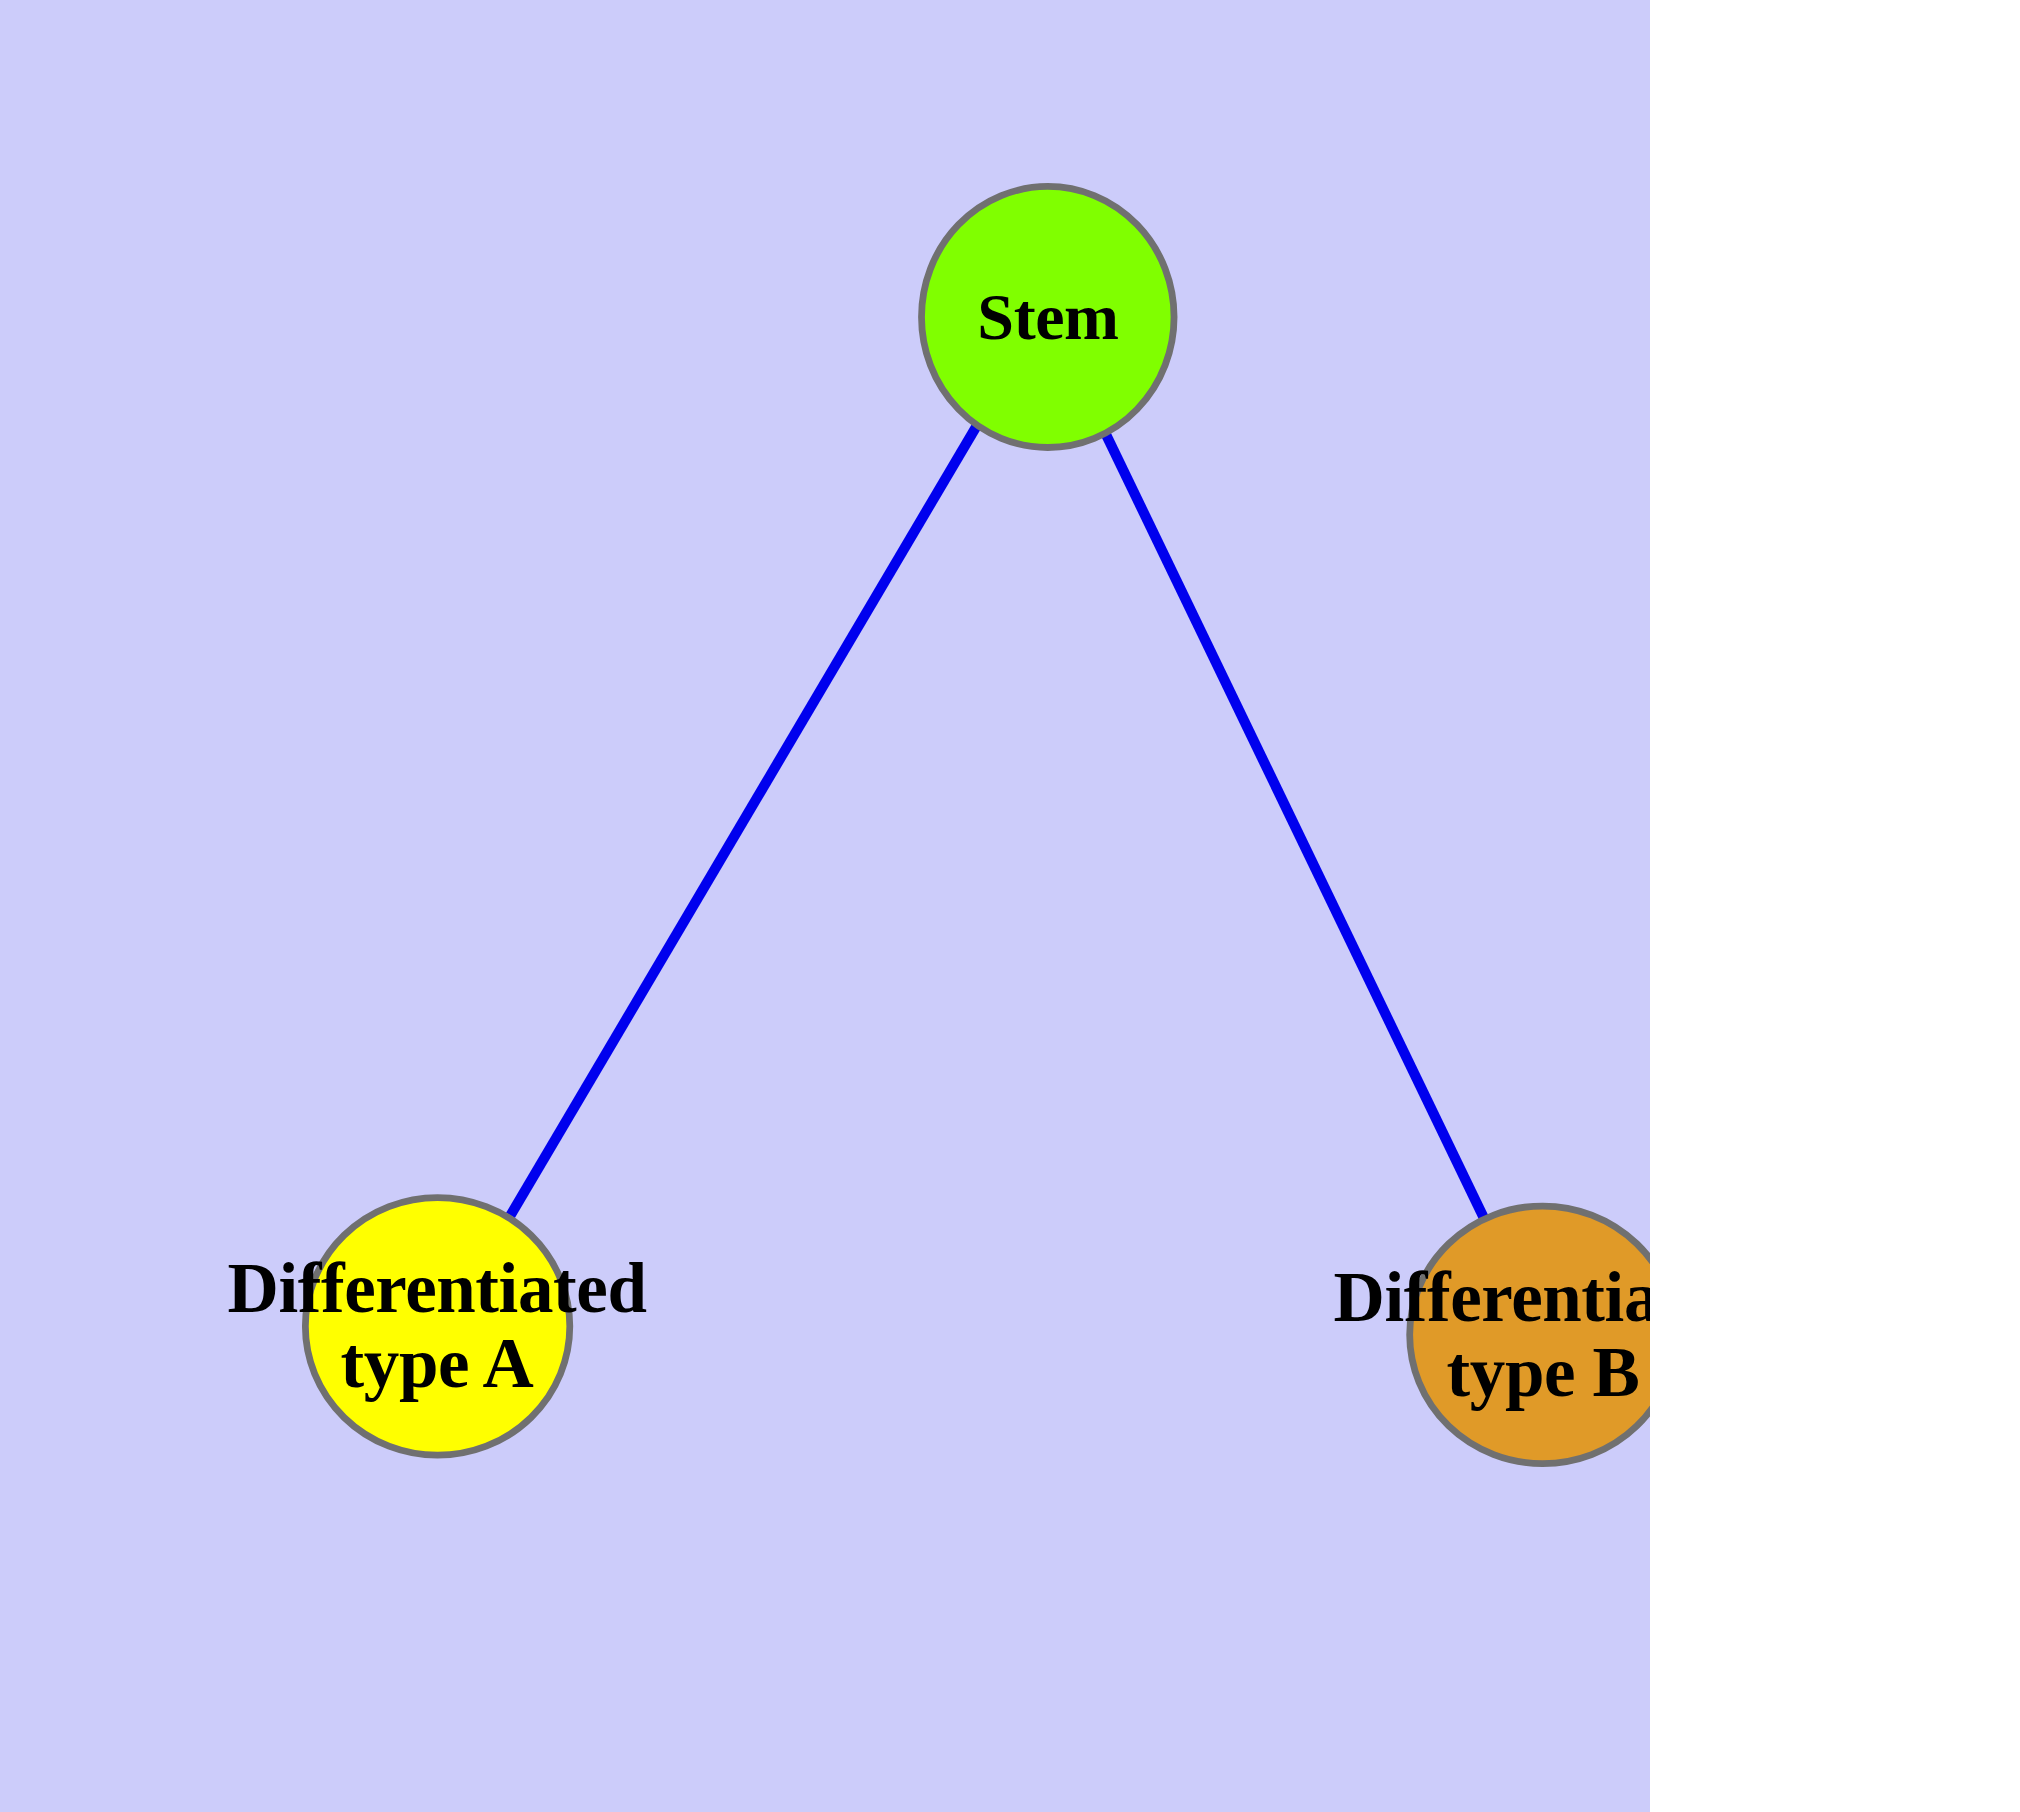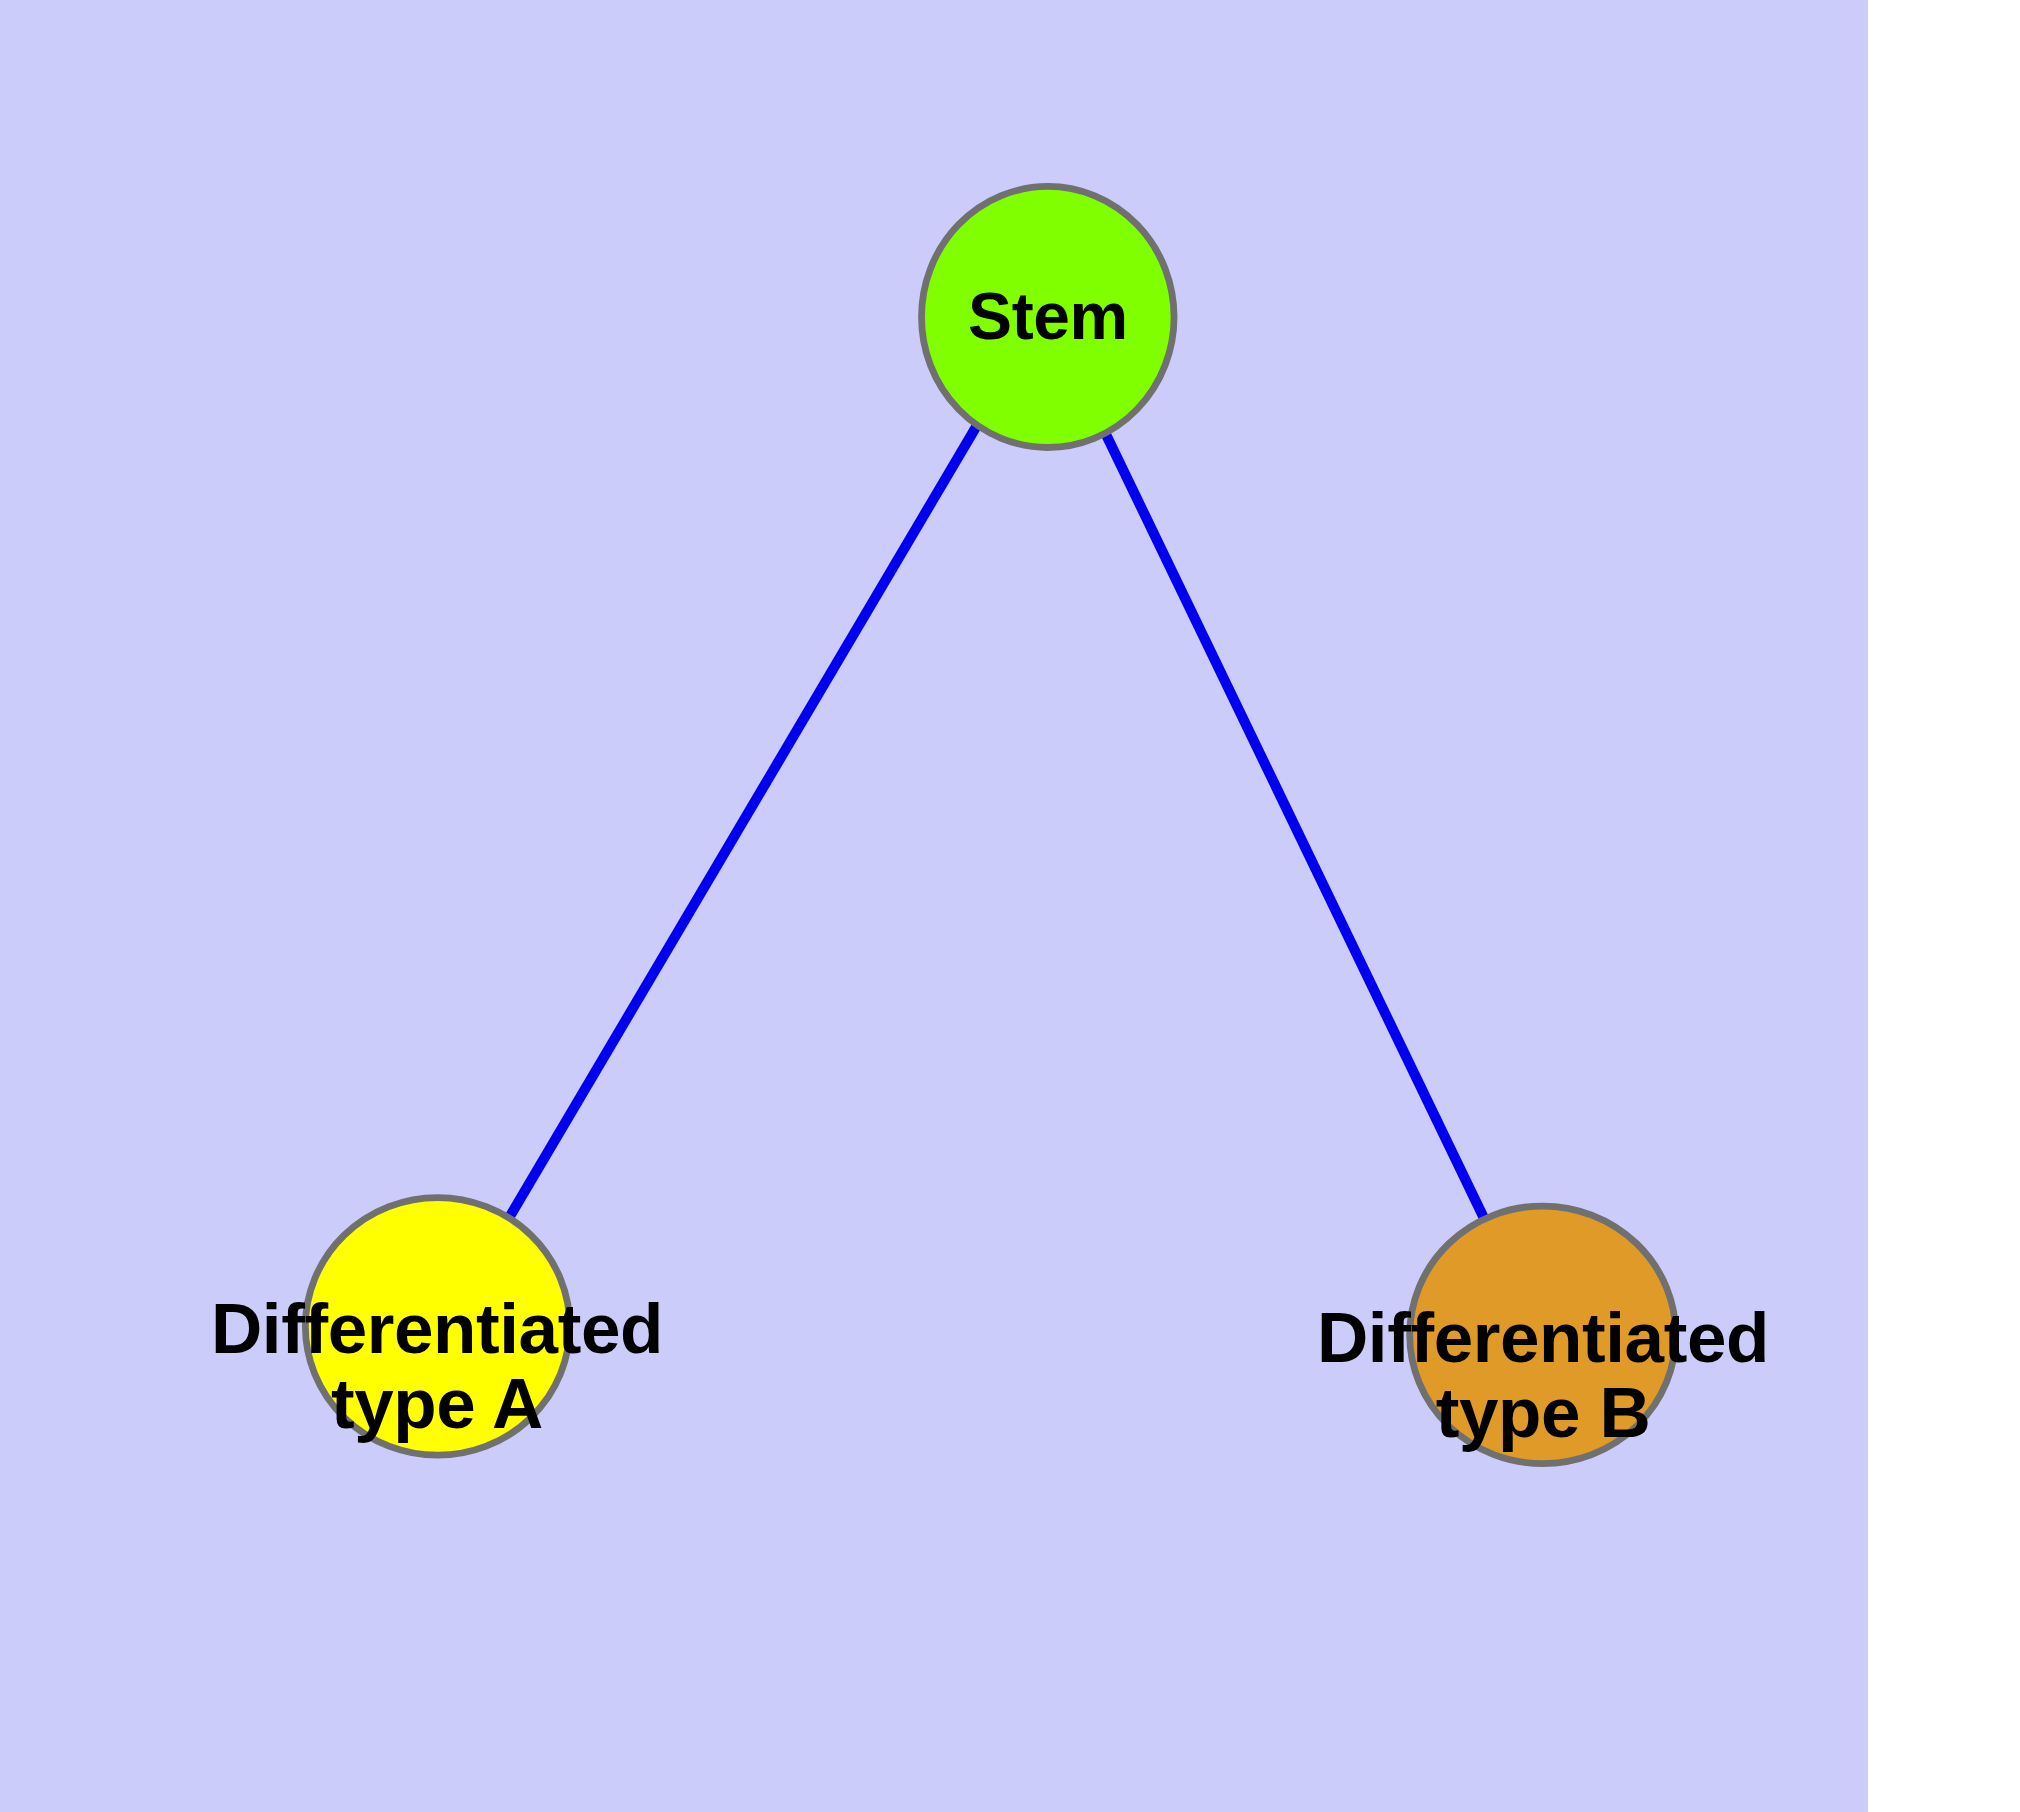--- a/index.html
+++ b/index.html
@@ -2,24 +2,24 @@
 <html style="font-size:13.6px"><head>
 <meta charset="utf-8">
 <style>
   html, body {
     margin: 0;
     padding: 0;
     background: #ffffff;
   }
   #canvas {
     position: relative;
-    width: 1868px;
+    width: 1650px;
     height: 1812px;
     overflow: hidden;
-    font-family: Liberation Sans, sans-serif;
+    font-family: Liberation Serif, serif;
   }
   #bg-rect {
     position: absolute;
     left: 0; top: 0;
     width: 100%; height: 100%;
   }
   #graph-svg {
     position: absolute;
     left: 0; top: 0;
     width: 2021px;
@@ -30,21 +30,21 @@
     text-align: center;
     font-weight: bold;
     color: #000000;
     white-space: pre;
     line-height: 1.06;
     transform: translate(-50%, -50%);
     pointer-events: none;
     letter-spacing: -0.4px;
   }
   .node-label.big   { font-size: 66px; }
-  .node-label.child { font-size: 71px; margin-top: 40px; }
+  .node-label.child { font-size: 71px; }
 </style>
 </head>
 <body>
 
 <div id="canvas">
 
   <div id="bg-rect" style="background: rgb(204, 204, 250);"></div>
 
   <svg id="graph-svg" viewBox="0 0 2384 2138">
     <g id="edges-group">

